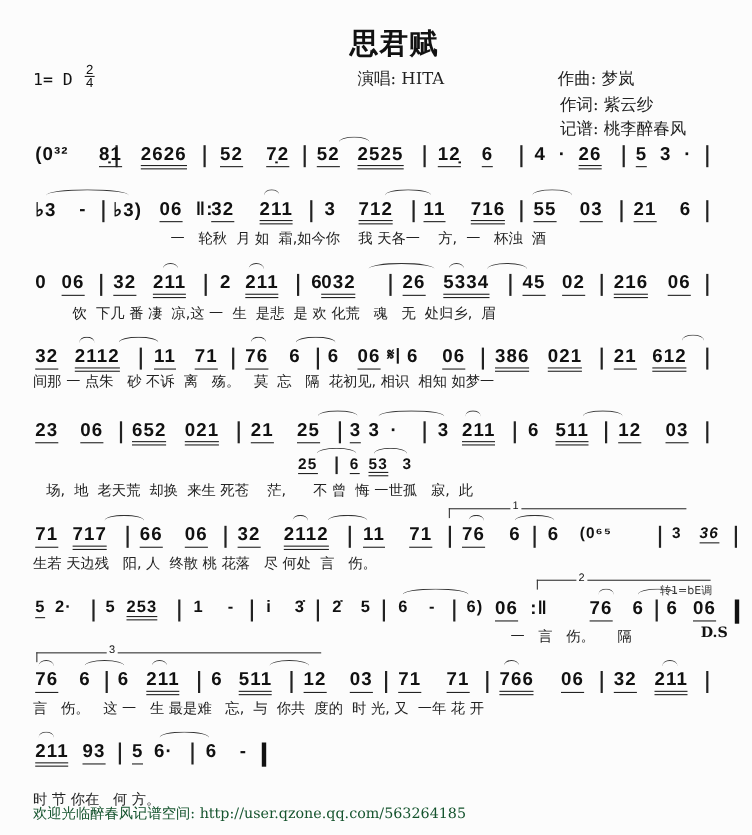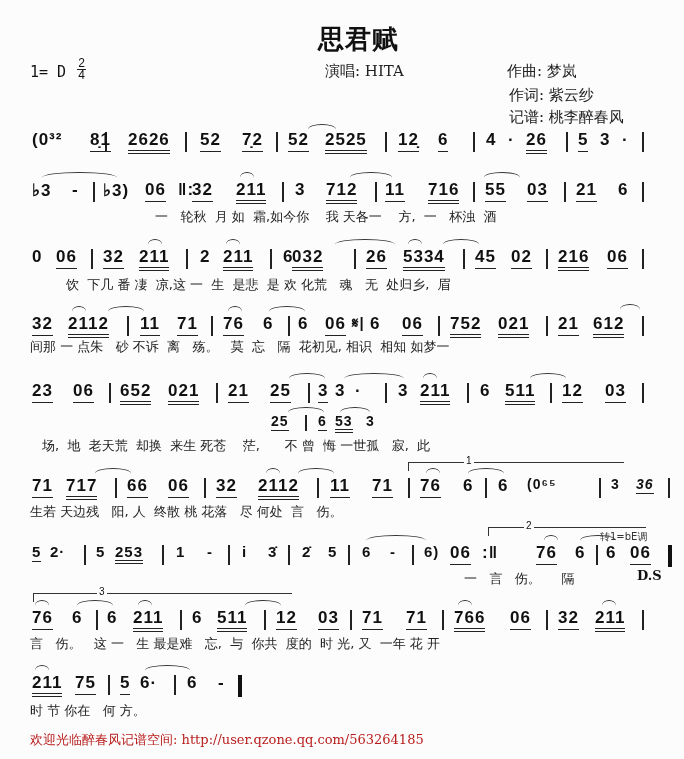--- a/index.html
+++ b/index.html
@@ -14,21 +14,21 @@
   .lyr { position: absolute; left: 30px; font-size: 13px; color: #222; letter-spacing: 0px; font-family: "DejaVu Sans", sans-serif; white-space: pre; }
   .tok { position: absolute; top: 0; }
   .u1 { border-bottom: 1.5px solid #222; padding-bottom: 1px; }
   .u2 { border-bottom: 4px double #222; padding-bottom: 0px; }
   .bar { position: absolute; top: 2px; width: 1.5px; height: 20px; background: #222; }
   .endbar { position: absolute; top: 2px; width: 4px; height: 22px; background: #111; }
   .tie { position: absolute; height: 10px; border-top: 1.3px solid #333; border-radius: 50% 50% 0 0; }
   .volta { position: absolute; height: 8px; border-top: 1.3px solid #333; border-left: 1.3px solid #333; font-size: 10px; }
   .volta span { position: absolute; top: -8px; background: #fcfcfc; padding: 0 2px; font-family: "Liberation Sans", sans-serif; }
   .note-small { font-size: 10px; font-family: "DejaVu Sans", sans-serif; }
-  .footer { font-family: "DejaVu Serif", serif; font-size: 13px; left: 30px; top: 731px; color: #b91c1c; }
+  .footer { font-family: "DejaVu Serif", serif; font-size: 13px; left: 30px; top: 731px; color: #14532d; }
 </style>
 </head>
 <body>
 
 <div class="abs title">思君赋</div>
 <div class="abs key">1= D</div>
 <div class="ts">
   <span>2</span>
   <span style="border-top:1px solid #222;width:9px;margin:0 auto;"></span>
   <span>4</span>
@@ -136,21 +136,21 @@
   <span class="tok u1" style="left:193px;">76</span>
   <span class="tie" style="left:239px; top:-8px; width:36px;"></span>
   <span class="tok" style="left:233px;">6</span>
   <span class="bar" style="left:258px;"></span>
   <span class="tok" style="left:268px;">6</span>
   <span class="tok u1" style="left:295px;">06</span>
   <span class="tok" style="left:322px; font-size:15px;">𝄋|</span>
   <span class="tok" style="left:340px;">6</span>
   <span class="tok u1" style="left:372px;">06</span>
   <span class="bar" style="left:408px;"></span>
-  <span class="tok u2" style="left:420px;">752</span>
+  <span class="tok u2" style="left:420px;">386</span>
   <span class="tok u2" style="left:468px;">021</span>
   <span class="bar" style="left:516px;"></span>
   <span class="tok u1" style="left:528px;">21</span>
   <span class="tie" style="left:590px; top:-10px; width:20px;"></span>
   <span class="tok u2" style="left:563px;">612</span>
   <span class="bar" style="left:612px;"></span>
 </div>
 <div class="lyr" style="top:338px;">间那 一 点朱   砂 不诉  离   殇。   莫  忘   隔  花初见, 相识  相知 如梦一</div>
 
 <div class="row" style="top:381px;">
@@ -295,25 +295,25 @@
   <span class="tok u1" style="left:528px;">32</span>
   <span class="tie" style="left:572px; top:-8px; width:14px;"></span>
   <span class="tok u2" style="left:565px;">211</span>
   <span class="bar" style="left:612px;"></span>
 </div>
 <div class="lyr" style="top:635px;">言   伤。   这 一   生 最是难   忘,  与  你共  度的  时 光, 又  一年 花 开</div>
 
 <div class="row" style="top:673px;">
   <span class="tie" style="left:5px; top:-8px; width:14px;"></span>
   <span class="tok u2" style="left:2px;">211</span>
-  <span class="tok u1" style="left:45px;">75</span>
+  <span class="tok u1" style="left:45px;">93</span>
   <span class="bar" style="left:78px;"></span>
   <span class="tie" style="left:115px; top:-8px; width:45px;"></span>
   <span class="tok u1" style="left:90px;">5</span>
   <span class="tok" style="left:110px;">6·</span>
   <span class="bar" style="left:144px;"></span>
   <span class="tok" style="left:157px;">6</span>
   <span class="tok" style="left:188px;">-</span>
   <span class="endbar" style="left:208px;"></span>
 </div>
-<div class="lyr" style="top:702px;text-align:center;">时 节 你在   何 方。</div>
+<div class="lyr" style="top:718px;text-align:center;">时 节 你在   何 方。</div>
 
 <div class="abs footer">欢迎光临醉春风记谱空间: http://user.qzone.qq.com/563264185</div>
 
 </body></html>

